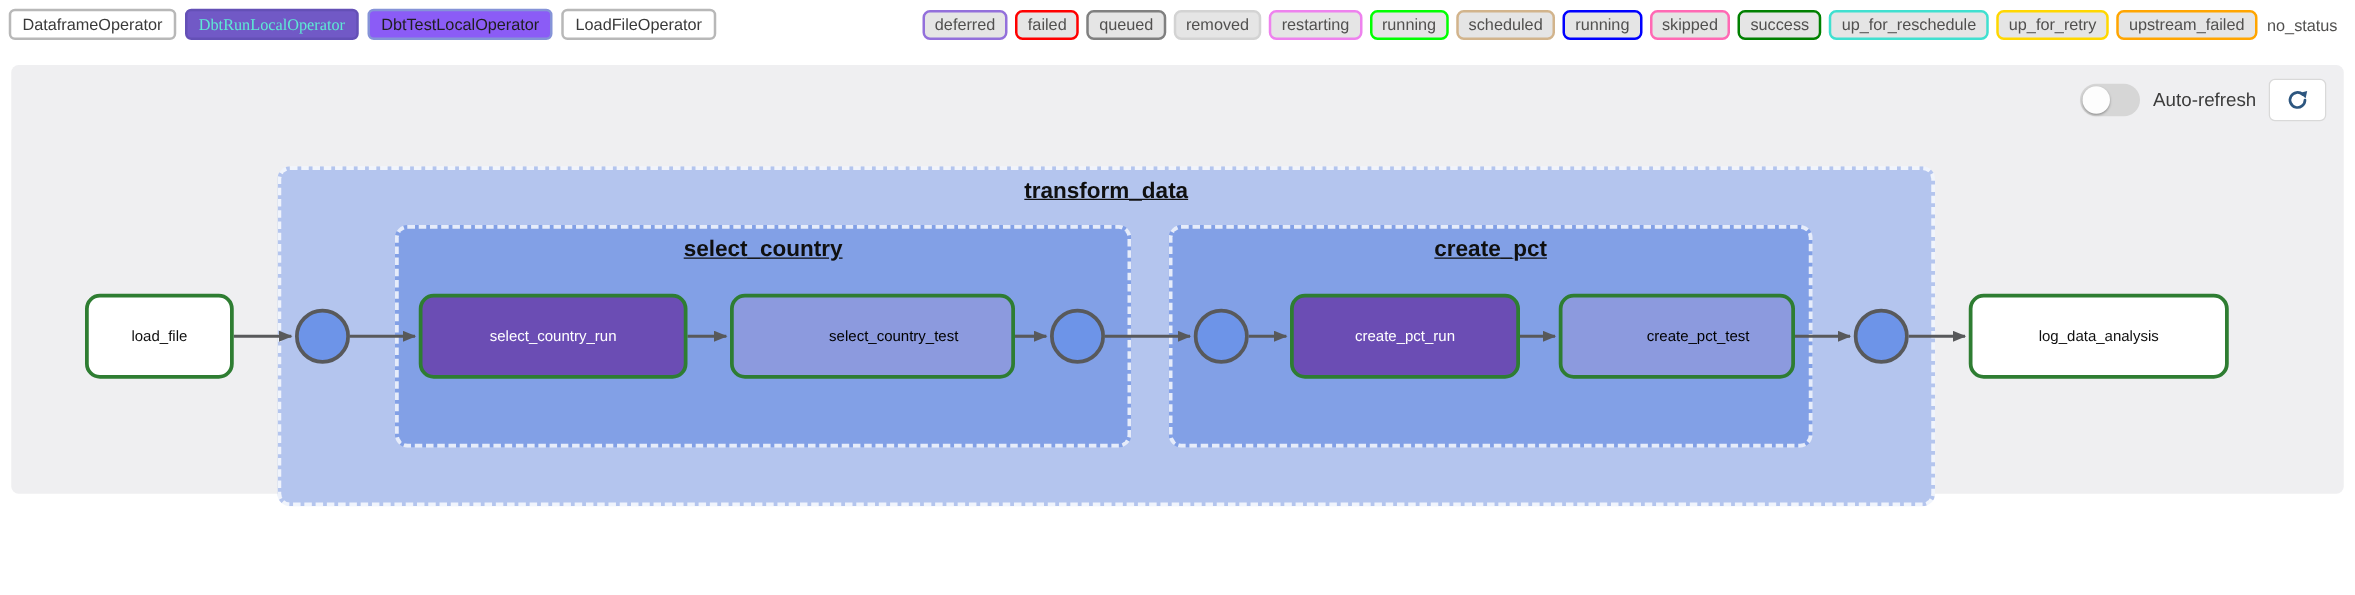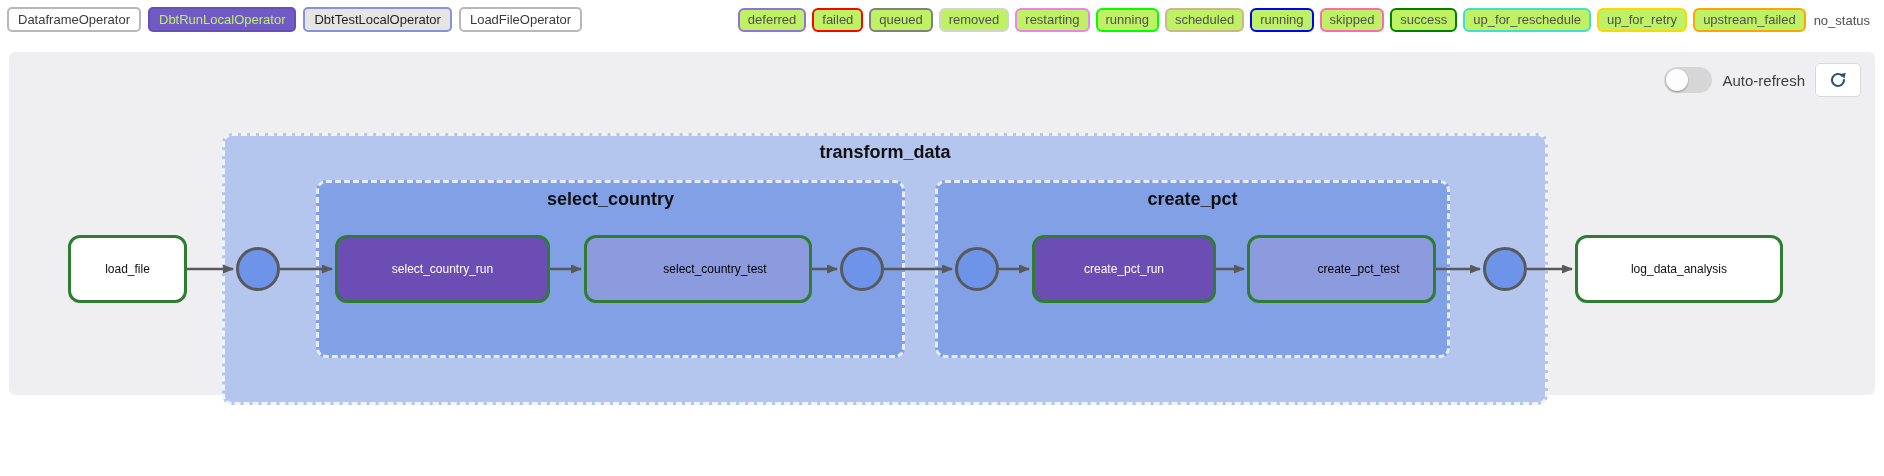--- a/index.html
+++ b/index.html
@@ -5,25 +5,25 @@
   * { margin:0; padding:0; box-sizing:border-box; }
   html,body { width:1884px; height:476px; background:#ffffff; overflow:hidden;
               font-family:"Liberation Sans","DejaVu Sans",sans-serif; }
 
   
   .topbar { position:absolute; top:7px; left:7px; right:12px;
             display:flex; justify-content:space-between; align-items:flex-end; }
   .op-legend { display:flex; gap:7px; }
   .op-btn { font-family:inherit; font-size:13px; padding:3px 9px; border-radius:5px;
             background:#fff; border:2px solid #b8b8b8; color:#3a3a3a; cursor:pointer; line-height:15px; }
-  .op-run  { background:#7159c6; border-color:#6450b6; color:#bef264; }
-  .op-test { background:#e5e5e5; border-color:#8593d8; color:#1f1f1f; }
+  .op-run  { background:#7159c6; border-color:#6450b6; color:#5eead4;font-family:Liberation Serif, serif; }
+  .op-test { background:#8b5cf6; border-color:#8593d8; color:#1f1f1f; }
 
   .status-legend { display:flex; gap:6px; align-items:center; }
-  .st { font-family:inherit; font-size:13px; padding:2px 8px; border-radius:6px; background:#bef264;
+  .st { font-family:inherit; font-size:13px; padding:2px 8px; border-radius:6px; background:#e5e5e5;
         border:2px solid #999; color:#51504f; cursor:pointer; line-height:16px; }
   .st-deferred{border-color:mediumpurple} .st-failed{border-color:red}
   .st-queued{border-color:gray} .st-removed{border-color:lightgrey}
   .st-restarting{border-color:violet} .st-running{border-color:lime}
   .st-scheduled{border-color:tan} .st-shutdown{border-color:blue}
   .st-skipped{border-color:hotpink} .st-success{border-color:green}
   .st-up_for_reschedule{border-color:turquoise} .st-up_for_retry{border-color:gold}
   .st-upstream_failed{border-color:orange}
   .st-none { font-size:13px; color:#51504f; padding:2px 2px; }
 
@@ -36,21 +36,21 @@
   .toggle .knob { position:absolute; left:2px; top:2px; width:22px; height:22px; border-radius:50%;
                   background:#fdfdfd; box-shadow:0 1px 2px rgba(0,0,0,.35); }
   .ar-label { font-size:15px; color:#3c3c3c; }
   .refresh-btn { width:46px; height:34px; background:#fff; border:1px solid #d9d9d9; border-radius:5px;
                  display:flex; align-items:center; justify-content:center; cursor:pointer; }
 
   
   .graph { position:absolute; inset:0; }
   .group { position:absolute; border:3px dashed rgba(255,255,255,.8); border-radius:10px; }
   .group-label { position:absolute; top:6px; left:0; width:100%; text-align:center;
-                 font-weight:bold; font-size:18px; color:#101010; }
+                 font-weight:bold; font-size:18px; color:#101010;text-decoration:underline; }
   #g-transform { left:213px; top:81px;  width:1326px; height:272px; background:#b4c5ee; }
   #g-select    { left:307px; top:128px; width:589px;  height:178px; background:#82a0e6; }
   #g-create    { left:926px; top:128px; width:515px;  height:178px; background:#82a0e6; }
 
   .edges { position:absolute; inset:0; pointer-events:none; }
 
   .node { position:absolute; height:68px; display:flex; align-items:center; justify-content:center;
           background:#fff; border:3px solid #2e7d32; border-radius:12px;
           font-size:12px; color:#101010; cursor:pointer; }
   .node.purple { background:#6b4db4; color:#ffffff; }

